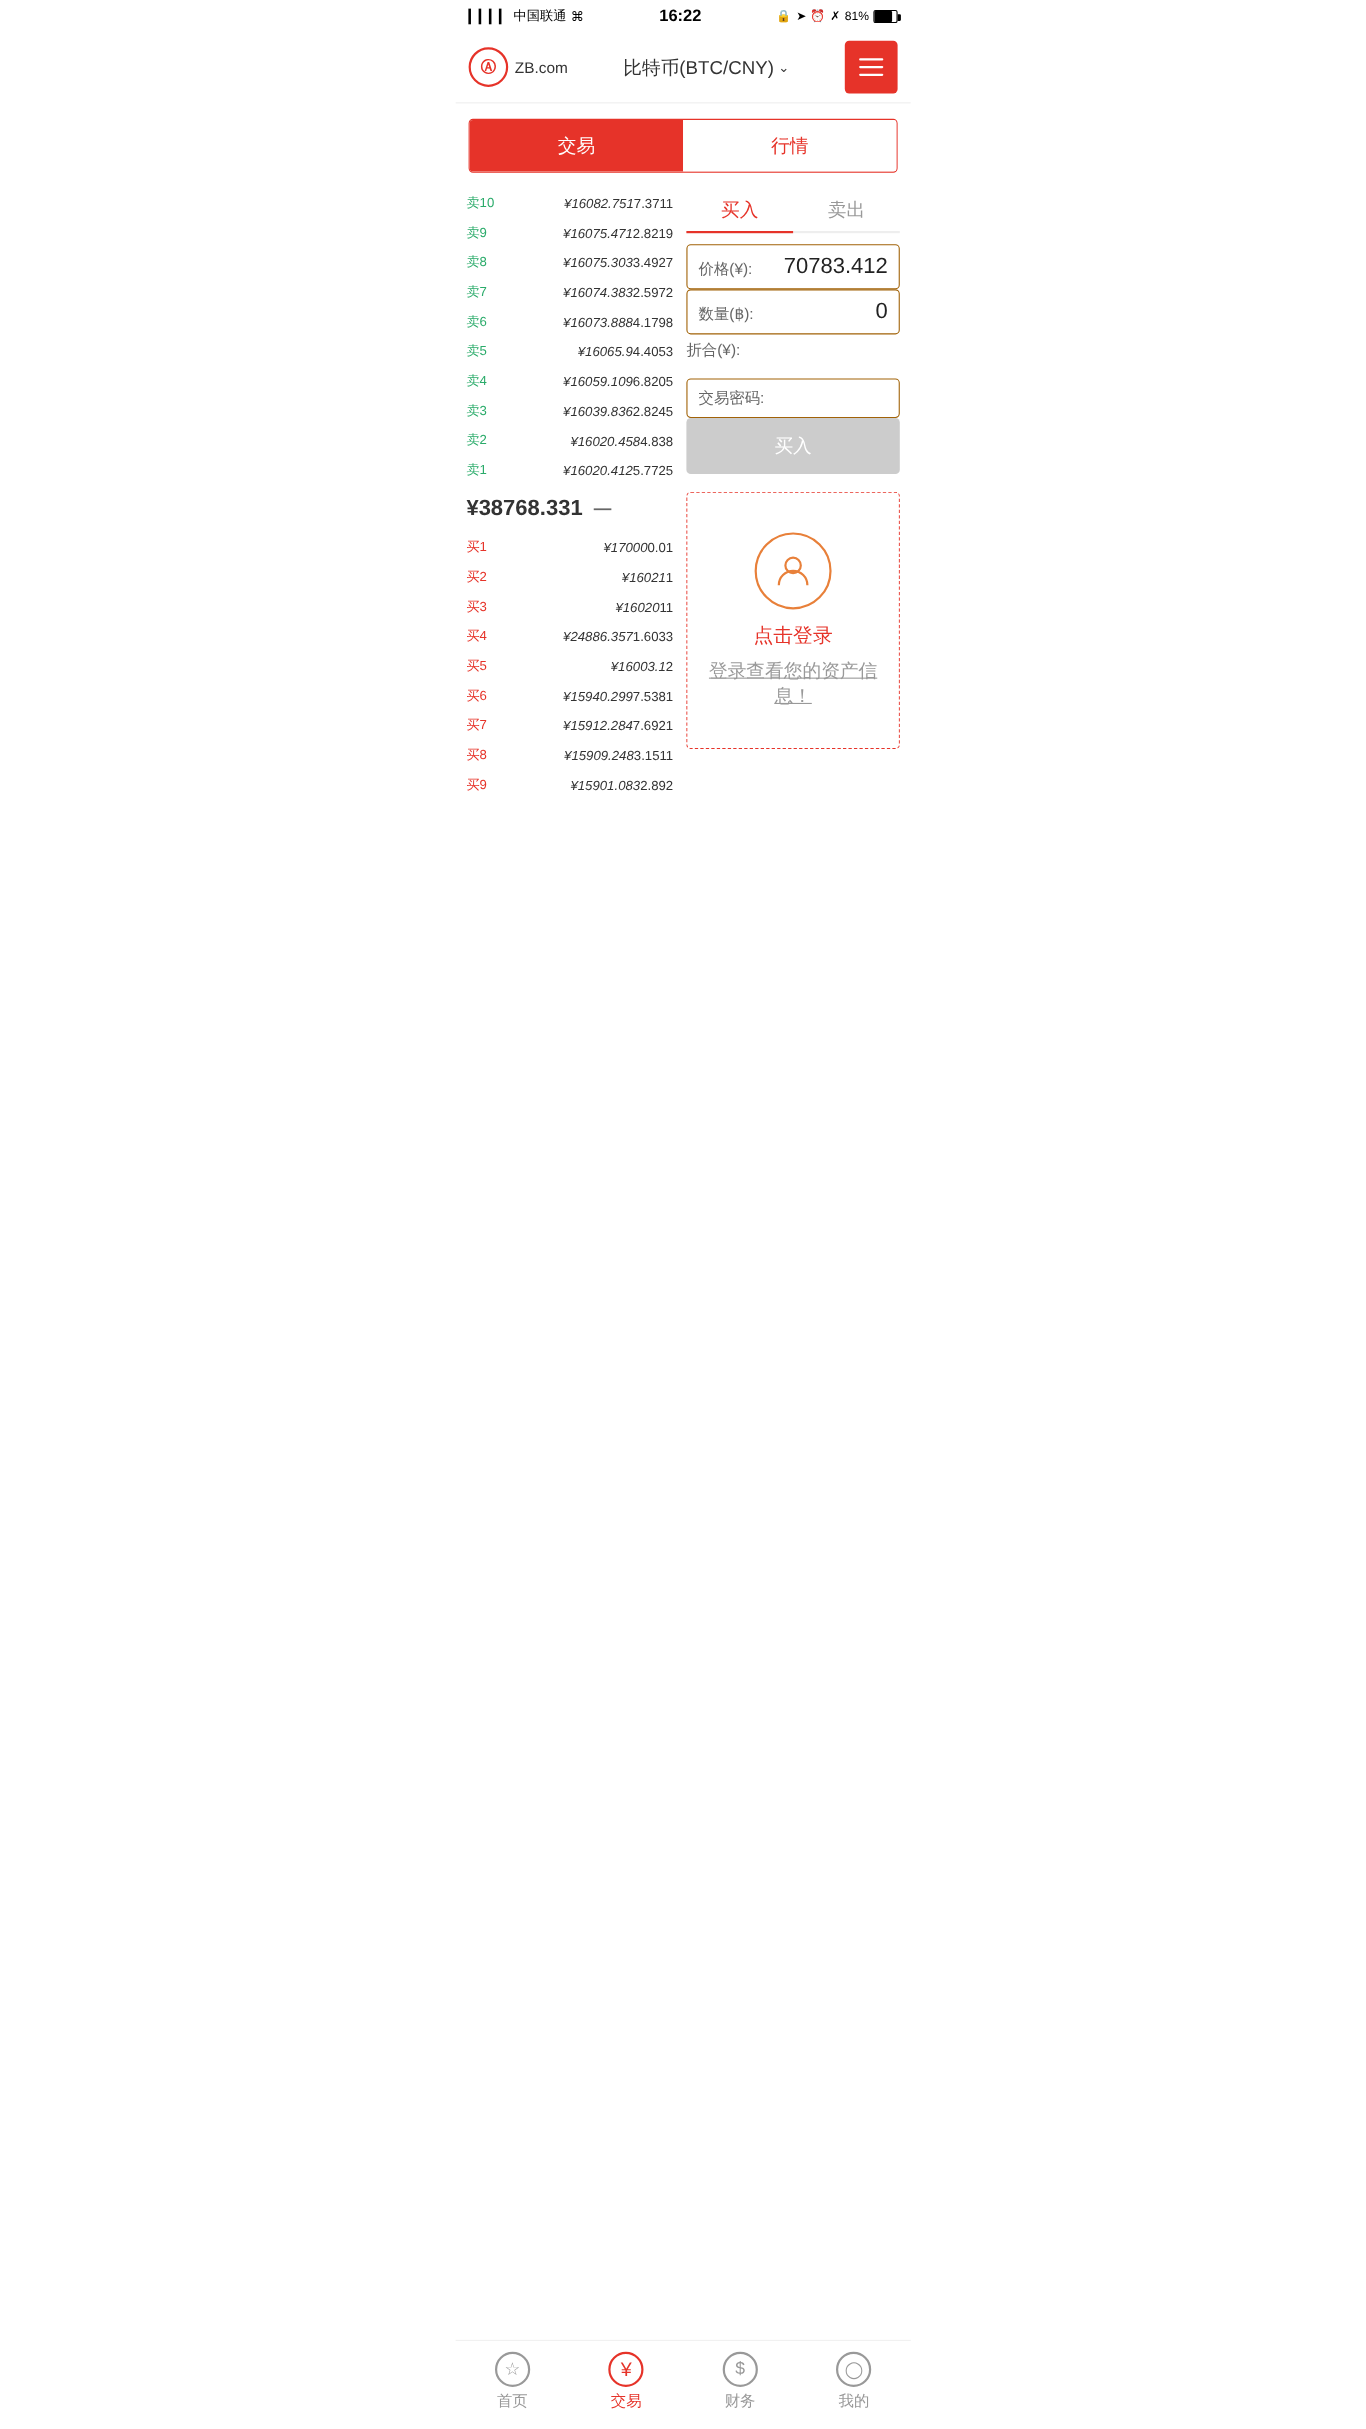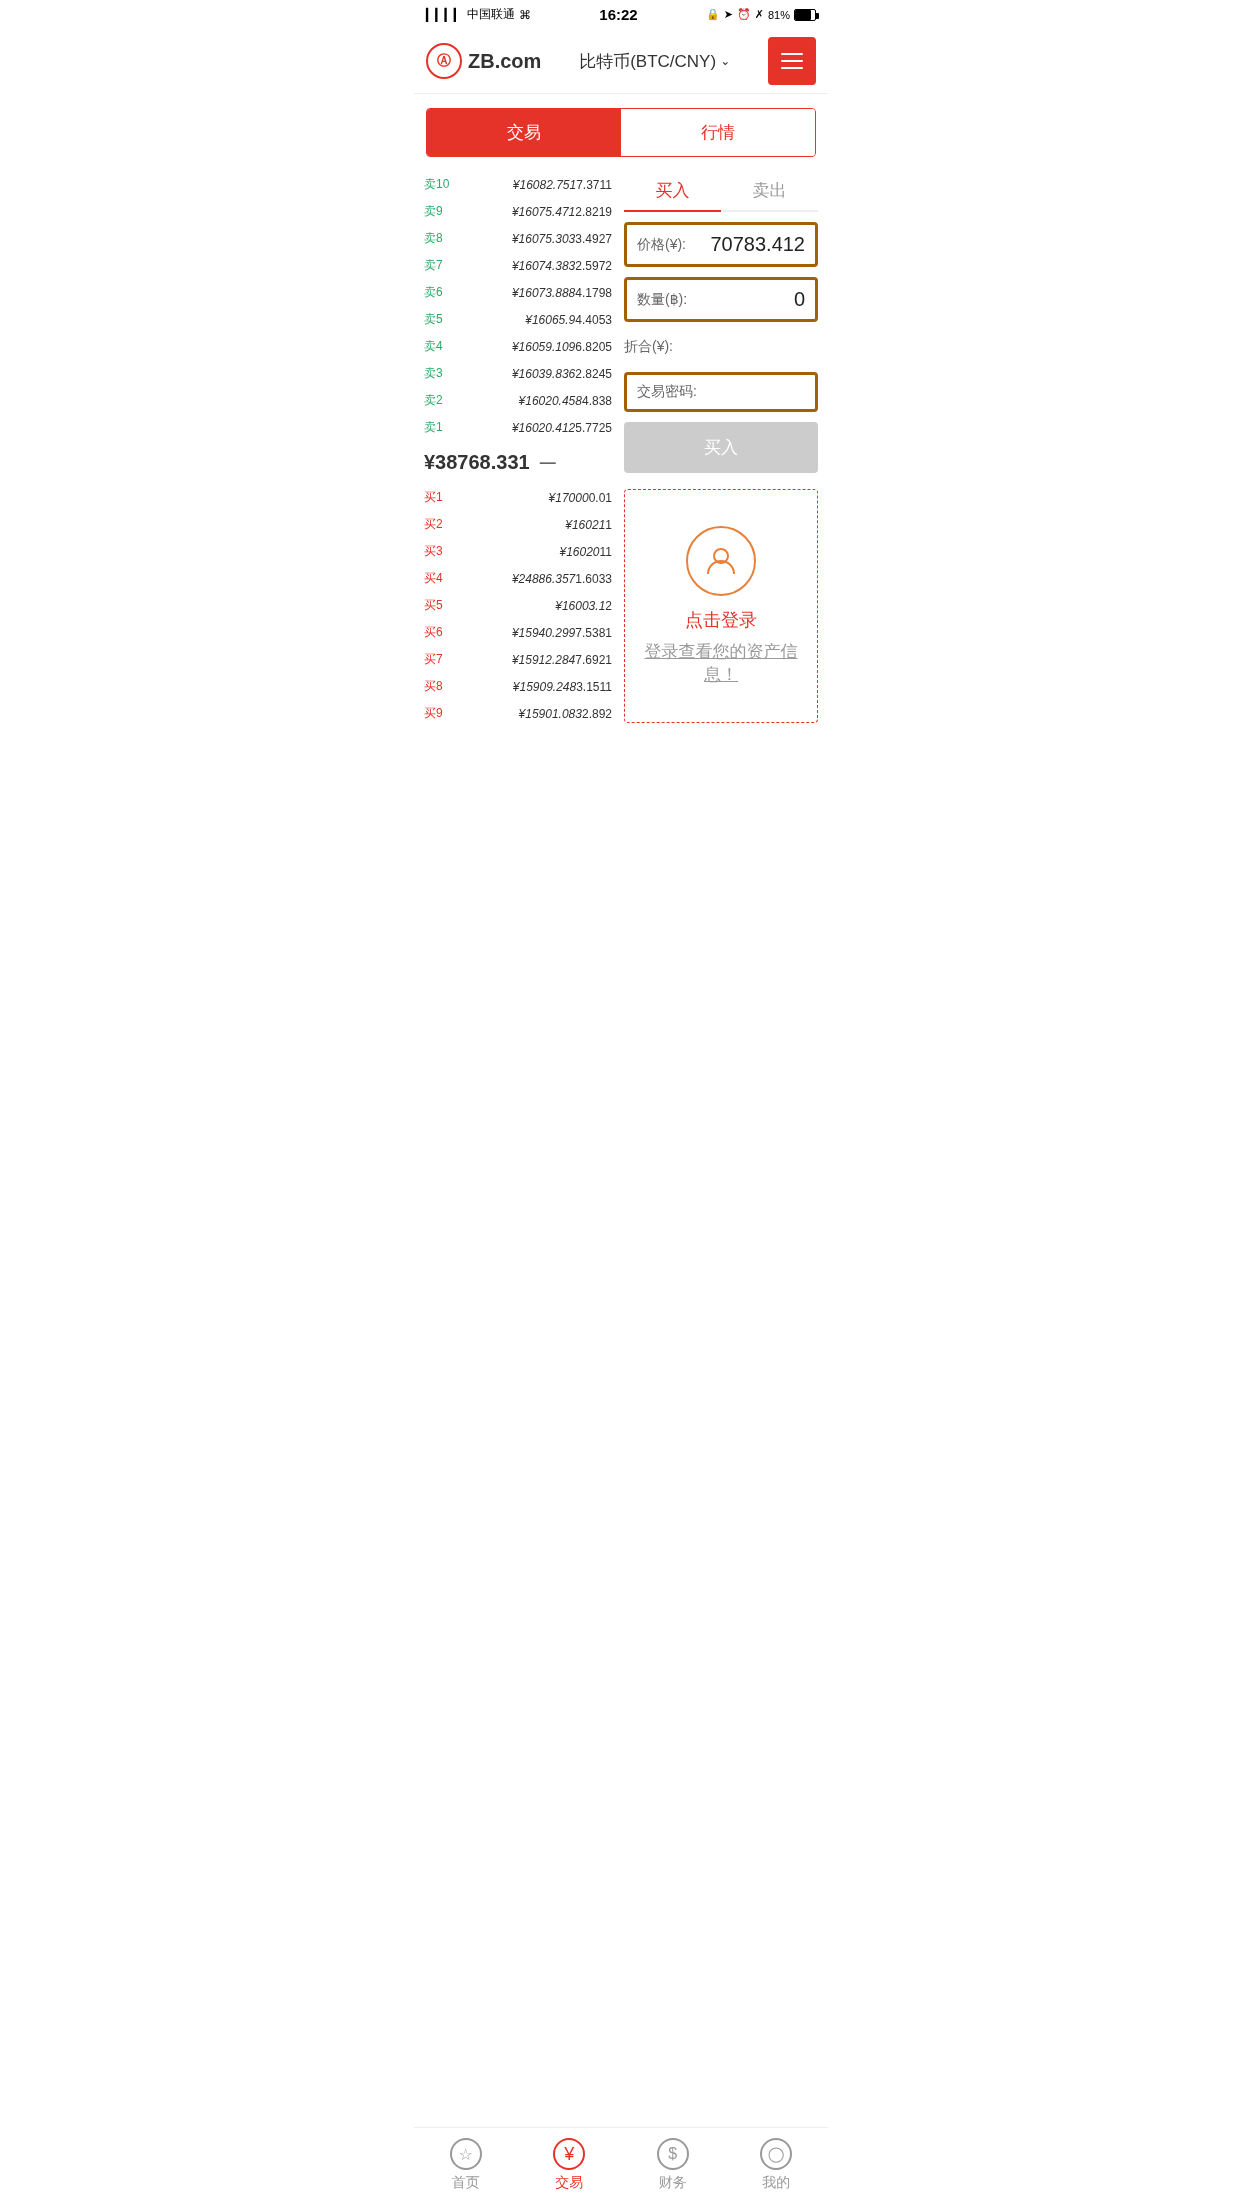--- a/index.html
+++ b/index.html
@@ -38,21 +38,21 @@
       background: #fff;
       border-bottom: 1px solid #eee;
     }
     .logo-area { display: flex; align-items: center; gap: 6px; }
     .logo-circle {
       width: 36px; height: 36px; border-radius: 50%;
       border: 2px solid #e63329;
       display: flex; align-items: center; justify-content: center;
       color: #e63329; font-weight: bold; font-size: 14px;
     }
-    .logo-text { color: #e63329; font-weight: bold; font-size: 20px; }
+    .logo-text { color: #e63329; font-weight: normal; font-size: 14px; }
     .logo-text span { color: #333; }
     .header-title { font-size: 17px; color: #333; font-weight: 500; display: flex; align-items: center; gap: 4px; }
     .chevron-down { font-size: 12px; color: #333; }
     .menu-btn {
       background: #e63329; width: 48px; height: 48px;
       display: flex; flex-direction: column; justify-content: center; align-items: center;
       gap: 5px; cursor: pointer; border-radius: 4px;
     }
     .menu-line { width: 22px; height: 2px; background: #fff; border-radius: 1px; }
 
@@ -129,26 +129,25 @@
       cursor: pointer;
       color: #999;
     }
     .bs-tab.active {
       color: #e63329;
       border-bottom: 2px solid #e63329;
       margin-bottom: -2px;
     }
 
     .form-group {
-      margin-bottom: 10px;
-      border: 3px solid #a16207;
+      border: 1px solid #a16207;
       border-radius: 4px;
       padding: 8px 10px;
       display: flex;
-      align-items: center;
+      align-items: flex-end;
       justify-content: space-between;
     }
     .form-label { font-size: 14px; color: #666; white-space: nowrap; }
     .form-value { font-size: 20px; color: #222; font-weight: 500; }
     .form-value-small { font-size: 14px; color: #222; }
 
     .form-group-plain {
       margin-bottom: 10px;
       padding: 6px 0;
       display: flex;

